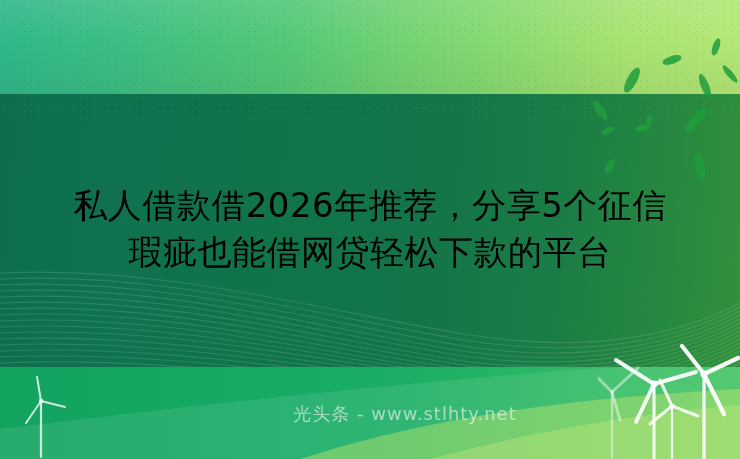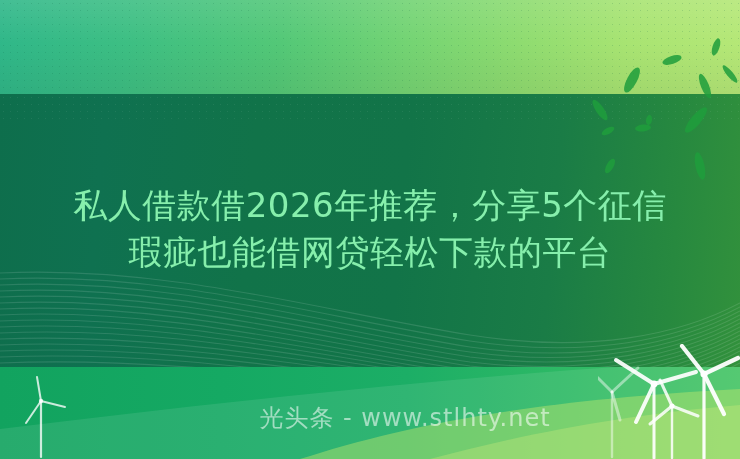--- a/index.html
+++ b/index.html
@@ -80,37 +80,37 @@
   .leaves{position:absolute;left:0;top:0;width:740px;height:240px;pointer-events:none;}
 
   
   .turbines-right{position:absolute;left:598px;top:344px;width:142px;height:115px;}
   .turbine-left{position:absolute;left:18px;top:371px;width:70px;height:88px;}
 
   
   .title{
     position:absolute;left:0;top:182px;width:740px;
     text-align:center;
-    color:#86efac;
+    color:#000000;
     font-size:34px;
     line-height:47px;
     letter-spacing:0.5px;
     font-family:"DejaVu Sans","Liberation Sans",sans-serif;
     font-weight:400;
     white-space:pre-line;
   }
 
   
   .watermark{
     position:absolute;left:0;top:402px;width:740px;
     text-align:center;
     padding-left:70px;
     box-sizing:border-box;
     color:rgba(255,255,255,.56);
-    font-size:24px;
+    font-size:18px;
     letter-spacing:1px;
     font-family:"DejaVu Sans","Liberation Sans",sans-serif;
     white-space:nowrap;
   }
 </style>
 </head>
 <body>
 
 <div id="poster">
 

